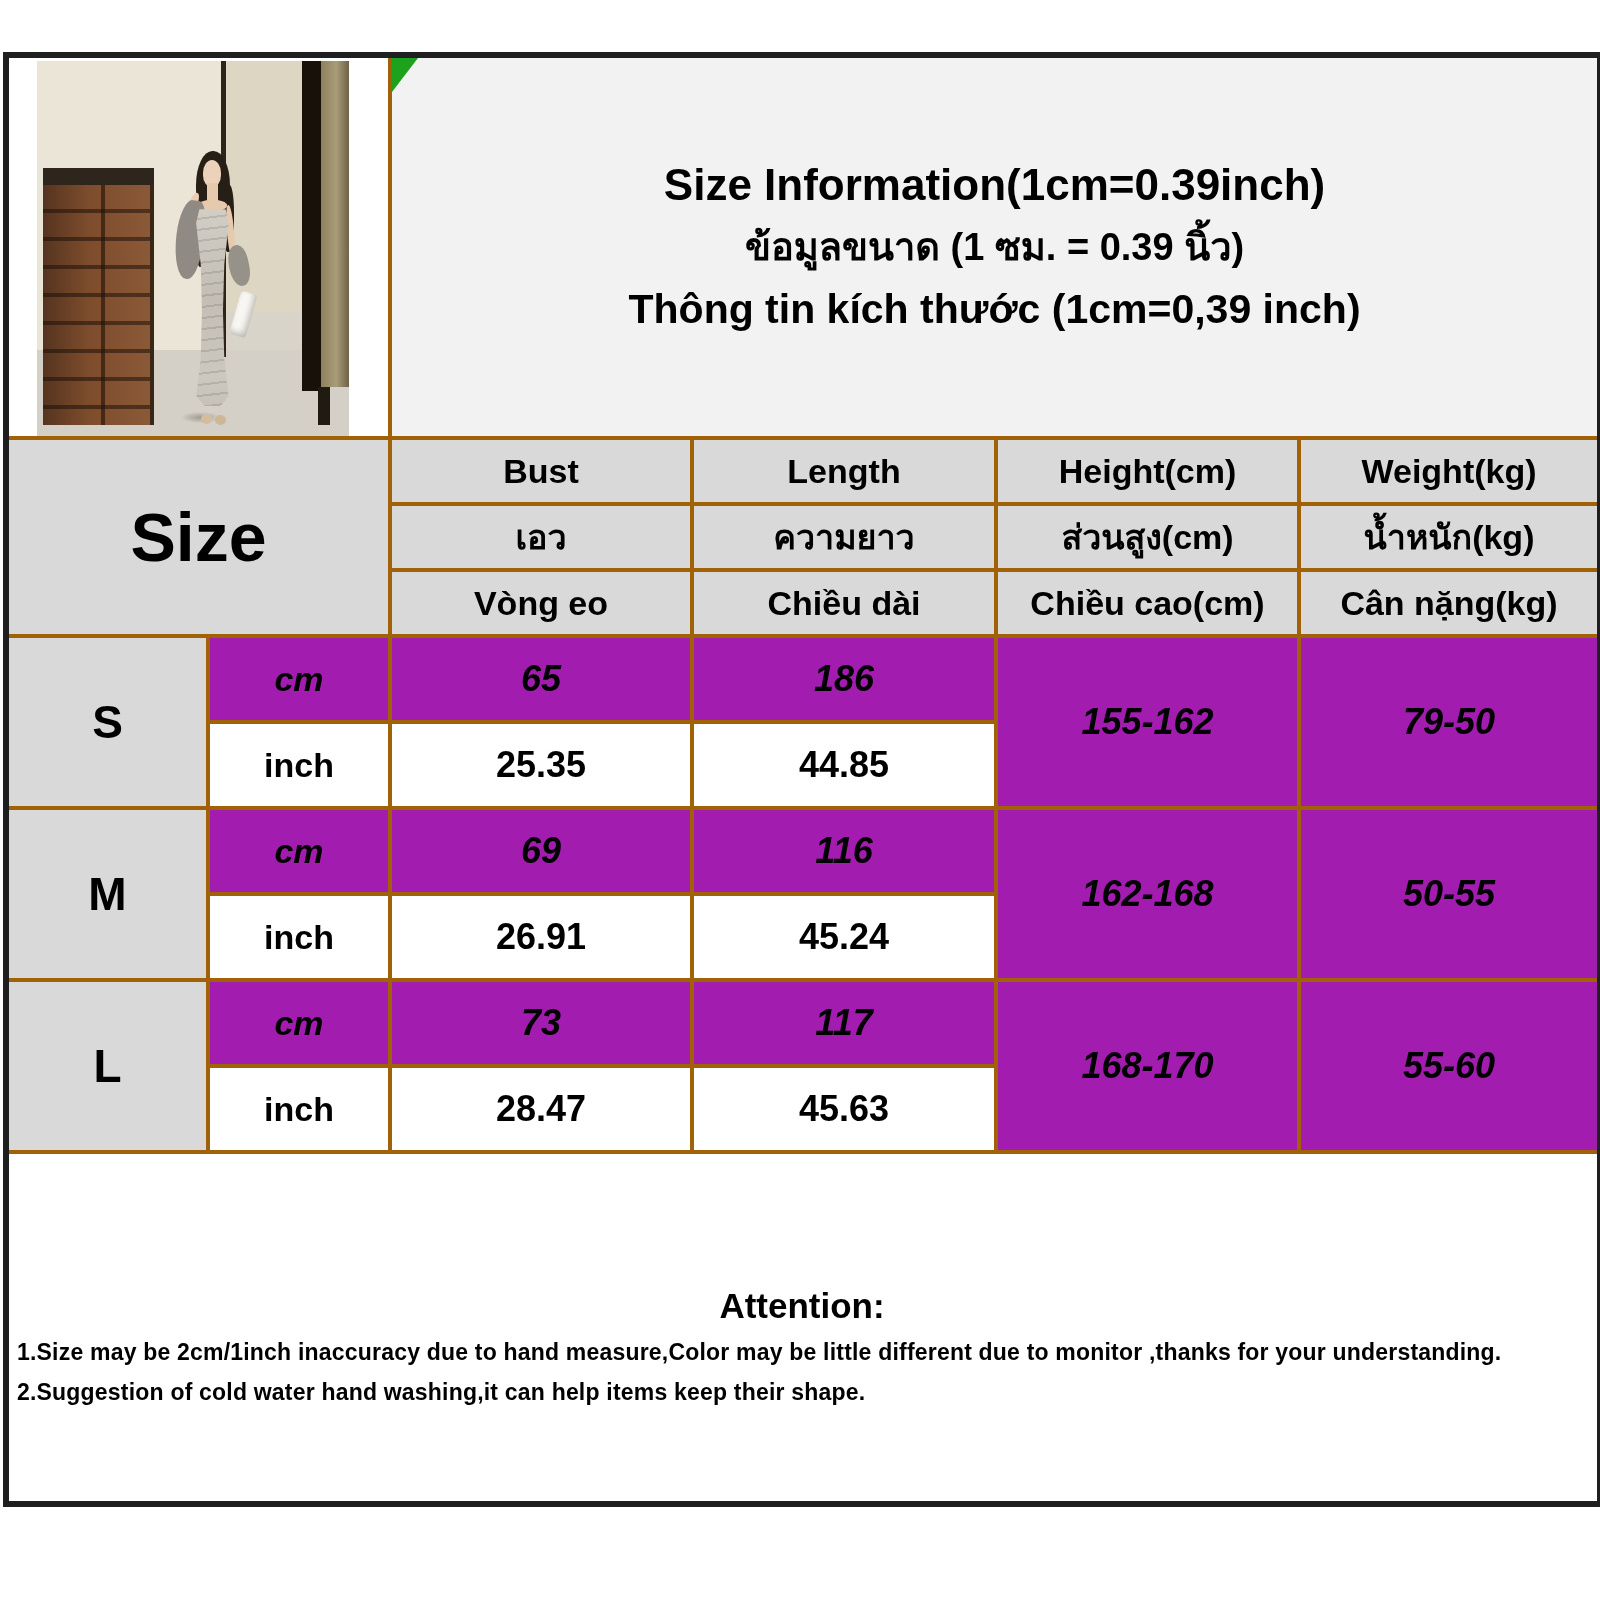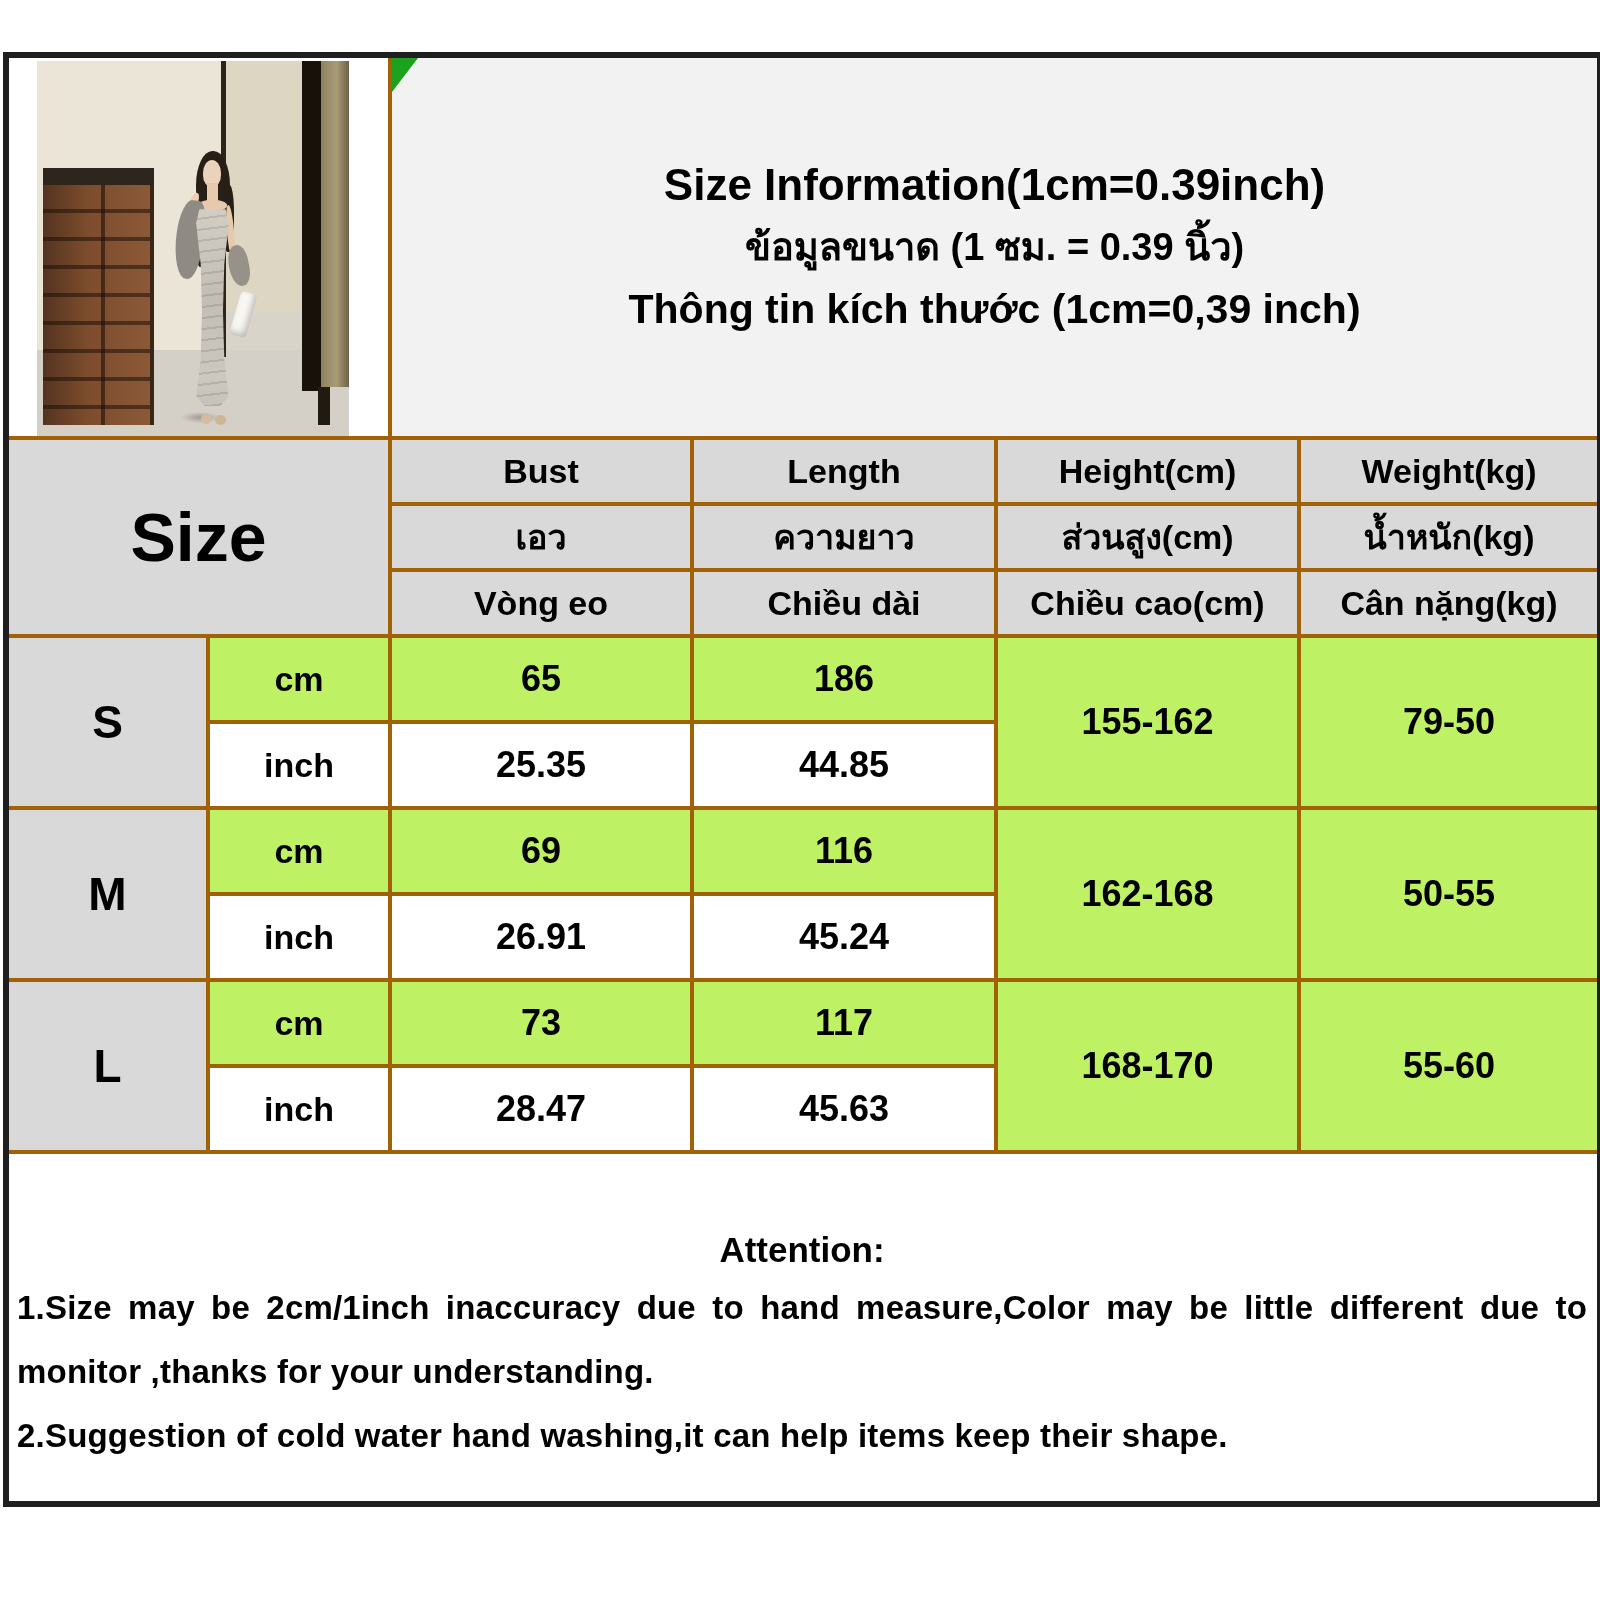--- a/index.html
+++ b/index.html
@@ -12,41 +12,41 @@
   table.size-table { border:6px solid #1f1f1f; }
 
   
   tr.r-photo  { height:383px; }
   tr.r-hdr    { height:66px; }
   tr.r-body   { height:86px; }
   tr.r-att    { height:352px; }
 
   
   .bg-gray  { background:#d9d9d9; }
-  .bg-lite  { background:#bef264; }
+  .bg-lite  { background:#a21caf;font-style:italic; }
   .bg-white { background:#ffffff; }
 
   .photo-cell { background:#ffffff; padding:0; position:relative; }
   .title-cell { background:#f2f2f2; position:relative; }
   .title-l1 { font-size:44px; line-height:62px; }
   .title-l2 { font-size:38px; line-height:62px;text-align:center; }
   .title-l3 { font-size:41px; line-height:62px; }
   .corner-tri { position:absolute; left:0; top:0; width:0; height:0;
     border-top:34px solid #1ca21c; border-right:26px solid transparent; }
 
   .size-hdr  { font-size:68px; }
   .hdr-txt   { font-size:34px; }
   .letter    { font-size:46px; }
   .unit      { font-size:34px; }
   .val       { font-size:36px; font-weight:700; }
 
   .att-cell { background:#ffffff; text-align:left; vertical-align:top;
     padding:18px 10px 0 8px; font-weight:normal; }
   .att-head { font-size:35px; line-height:52px;margin-top:19px; }
-  .att-note { font-size:33px; line-height:64px; text-align:justify; letter-spacing:.2px; }
+  .att-note { font-size:23px; line-height:40px; text-align:justify; letter-spacing:.2px; }
   .att-note.last { text-align:left; }
 
   
   .photo-frame { position:absolute; left:28px; top:3px; width:312px; height:375px;
     background:#e9e4d6; overflow:hidden; }
   .ps { position:absolute; }
   .wall          { inset:0; background:#eae5d7; }
   .recess-wall   { left:60%; top:0; width:25%; height:67%; background:#ddd6c3; }
   .recess-floor  { left:60%; top:67%; width:25%; height:12%; background:#d9d4c9; }
   .main-floor    { left:0; top:77%; width:100%; height:23%; background:#d4d0c8; }

